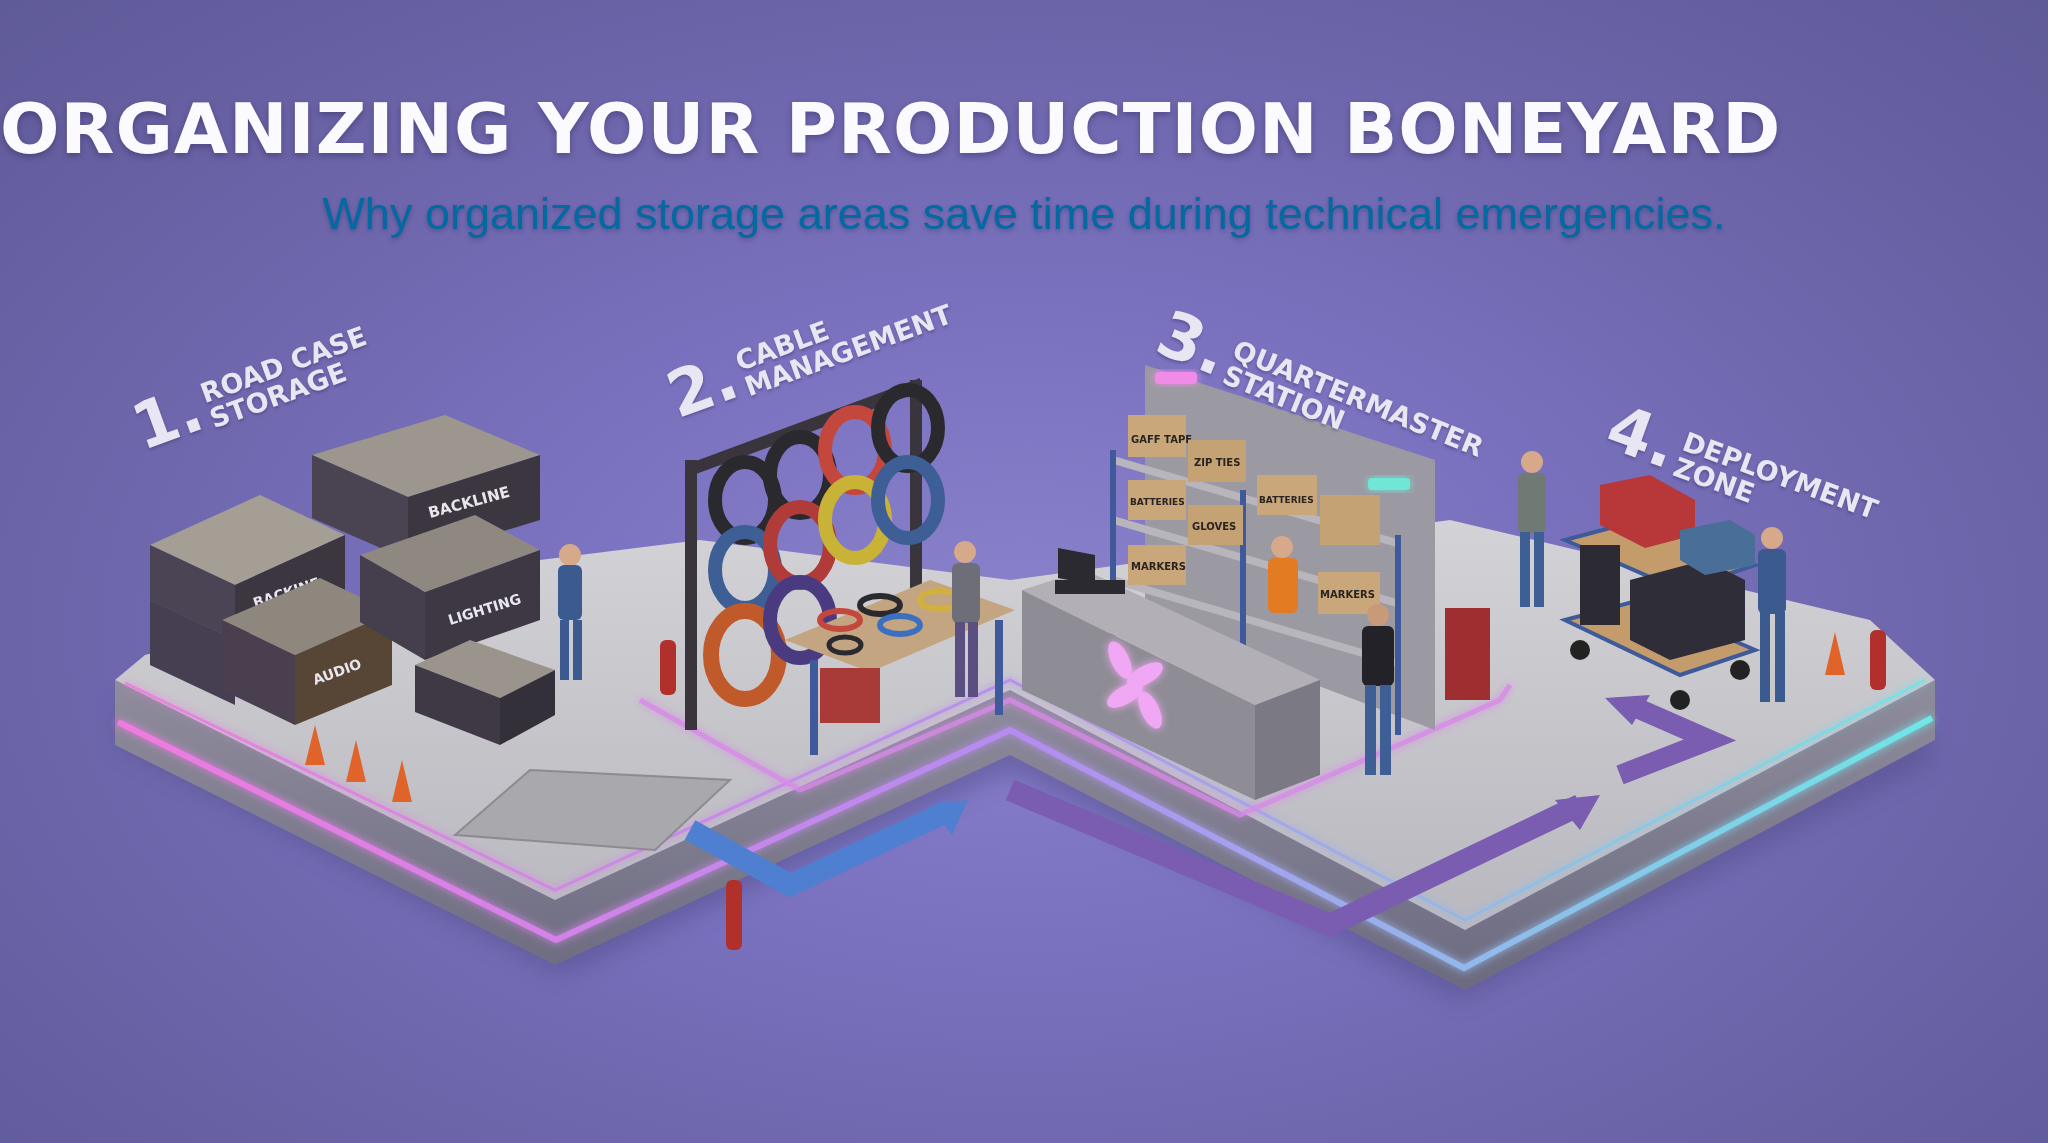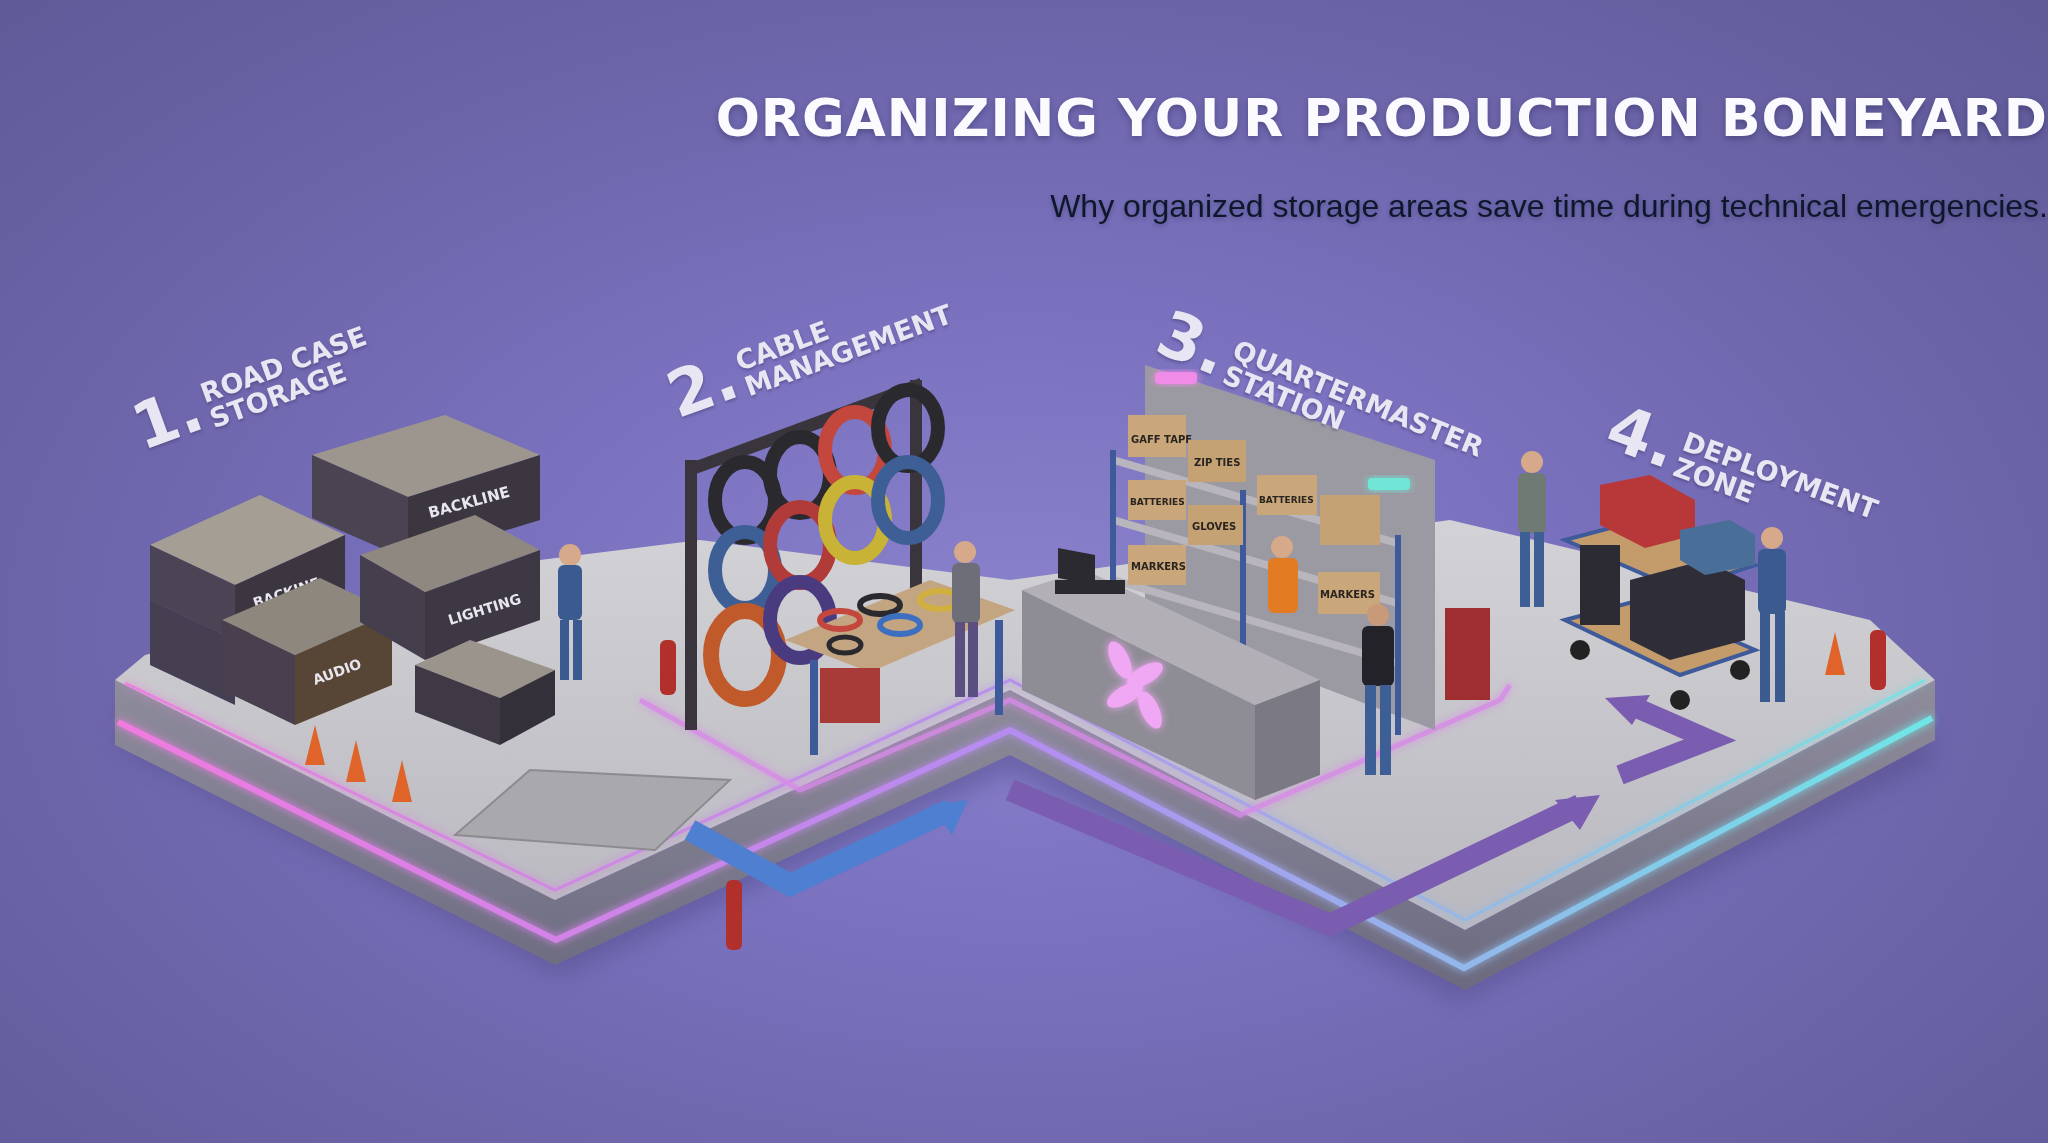--- a/index.html
+++ b/index.html
@@ -2,28 +2,28 @@
 <html><head>
 <meta charset="utf-8">
 <style>
   html, body { margin:0; padding:0; }
   body {
     width:2048px; height:1143px; overflow:hidden; position:relative;
     background: radial-gradient(ellipse at 50% 55%, #8a82cc 0%, #7a72bf 35%, #6b64a8 70%, #5f5a98 100%);
     font-family: "DejaVu Sans", "Liberation Sans", sans-serif;
   }
   .title {
-    position:absolute; left:0; right:0; top:88px; text-align:right;
-    color:#fbfbff; font-weight:700; font-size:52px; letter-spacing:1px;
+    position:absolute; left:0; right:0; top:88px; text-align:left;
+    color:#fbfbff; font-weight:700; font-size:70px; letter-spacing:1px;
     text-shadow: 0 3px 6px rgba(30,25,70,0.35);
     font-family: "DejaVu Sans", sans-serif;
   }
   .subtitle {
-    position:absolute; left:0; right:0; top:188px; text-align:right;
-    color:#0f172a; font-size:32px; font-weight:400;
+    position:absolute; left:0; right:0; top:188px; text-align:center;
+    color:#0369a1; font-size:45px; font-weight:400;
     font-family: "Liberation Sans", sans-serif;
     text-shadow: 0 2px 4px rgba(30,25,70,0.3);
   }
   .scene { position:absolute; left:0; top:0; width:2048px; height:1143px; }
   .zone-label {
     position:absolute; color:#e8e6f2; font-weight:700;
     font-family: "DejaVu Sans", sans-serif;
     transform-origin: left bottom;
     text-shadow: 0 2px 3px rgba(40,35,80,0.35);
     display:flex; align-items:flex-end; gap:6px;

